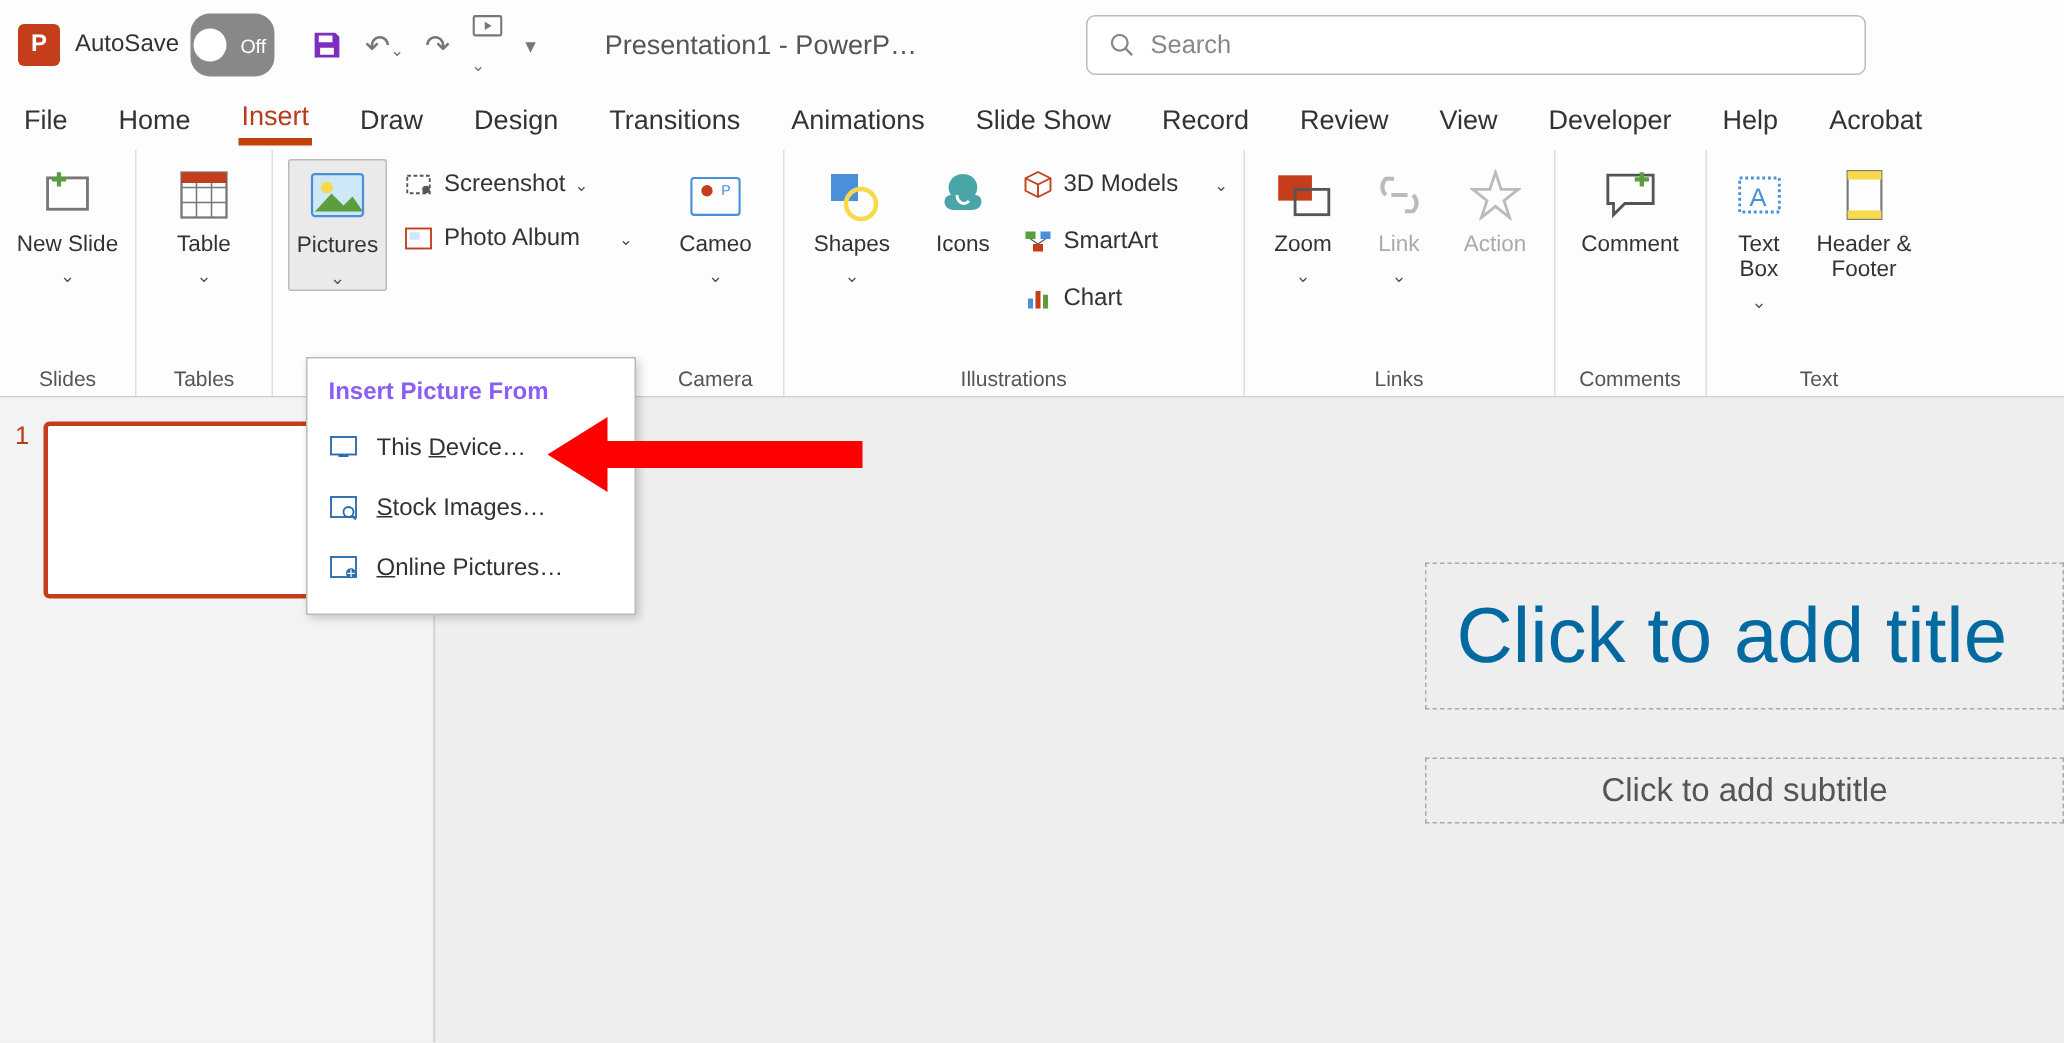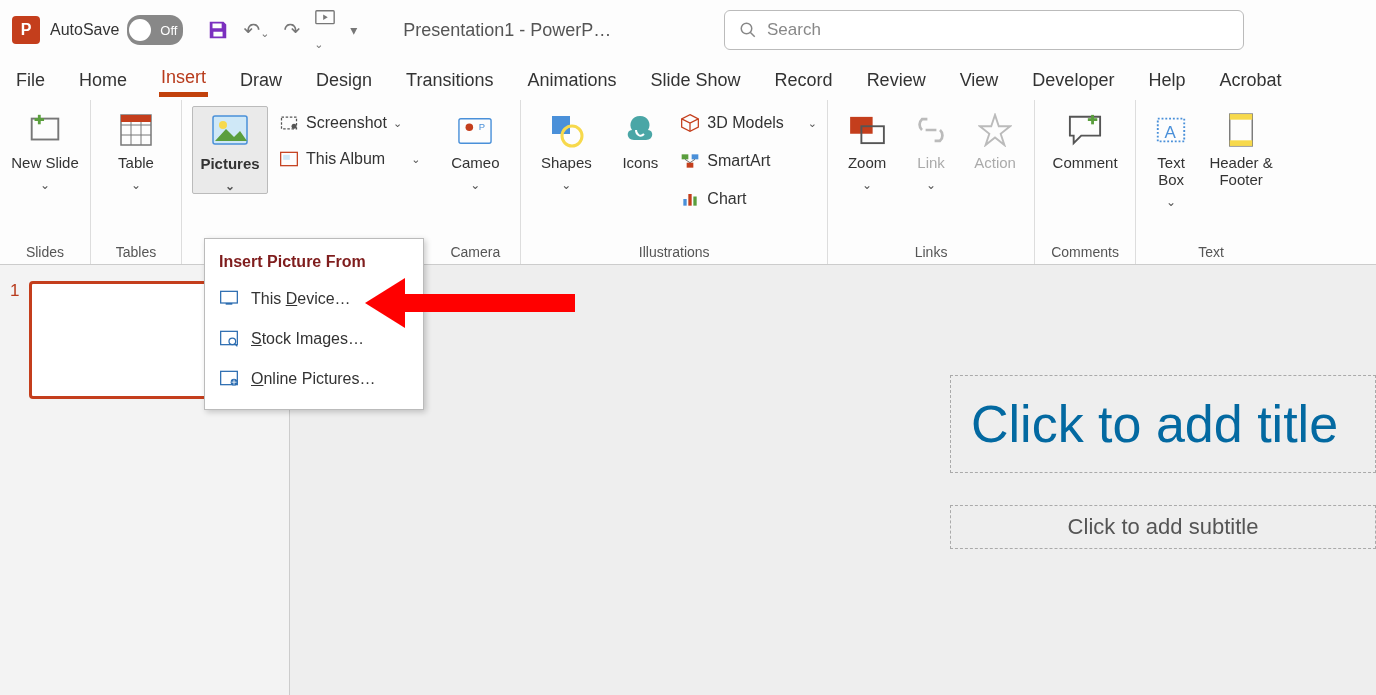--- a/index.html
+++ b/index.html
@@ -2,21 +2,21 @@
 <html><head>
 <meta charset="utf-8">
 <style>
 * { box-sizing: border-box; margin: 0; padding: 0; font-family: "Segoe UI", Arial, sans-serif; }
 body { background: #f0f0f0; width: 1376px; height: 695px; overflow: hidden; position: relative; }
 
 
 .titlebar { display: flex; align-items: center; height: 60px; padding: 0 12px; background: #fdfdfd; gap: 10px; }
 .app-icon { width: 28px; height: 28px; background: #c43e1c; border-radius: 4px; display: flex; align-items: center; justify-content: center; color: #fff; font-weight: bold; font-size: 16px; }
 .autosave { display: flex; align-items: center; gap: 8px; font-size: 16px; color: #333; }
-.toggle { width: 56px; height: 30px; border-radius: 13px; background: #888; display: flex; align-items: center; padding: 2px; position: relative; }
+.toggle { width: 56px; height: 42px; border-radius: 13px; background: #888; display: flex; align-items: center; padding: 2px; position: relative; }
 .toggle .knob { width: 22px; height: 22px; background: #fff; border-radius: 50%; }
 .toggle .off { position: absolute; right: 6px; font-size: 13px; color: #fff; }
 .qat { display: flex; align-items: center; gap: 14px; margin-left: 14px; }
 .qat .q { font-size: 20px; color: #7b2fbf; }
 .qat .undo { color: #777; }
 .doc-title { margin-left: 36px; font-size: 18px; color: #555; }
 .searchbox { margin-left: auto; margin-right: 120px; width: 520px; height: 40px; border: 1px solid #bbb; border-radius: 6px; background: #fff; display: flex; align-items: center; padding: 0 14px; gap: 10px; color: #888; font-size: 17px; }
 
 
 .tabs { display: flex; align-items: center; height: 40px; padding: 0 14px; gap: 30px; background: #fdfdfd; }
@@ -41,21 +41,21 @@
 .thumbs { width: 290px; background: #f3f3f3; border-right: 1px solid #ccc; padding: 16px 10px; }
 .thumb-row { display: flex; gap: 10px; align-items: flex-start; }
 .thumb-num { color: #b83b1c; font-size: 17px; }
 .thumb { width: 200px; height: 118px; border: 3px solid #c43e1c; border-radius: 4px; background: #fff; }
 .slide-area { flex: 1; background: #eee; position: relative; }
 .slide-title { position: absolute; left: 660px; top: 110px; right: 0; border: 1px dashed #aaa; padding: 18px 20px; font-size: 52px; color: #0369a1; background:#fff0; }
 .slide-sub { position: absolute; left: 660px; top: 240px; right: 0; border: 1px dashed #aaa; padding: 8px 20px; font-size: 22px; color: #555; text-align: center; }
 
 
 .menu { position: absolute; left: 204px; top: 238px; width: 220px; background: #fff; border: 1px solid #bbb; box-shadow: 2px 2px 6px rgba(0,0,0,0.2); padding: 6px 0 10px 0; }
-.menu-title { font-weight: 600; font-size: 16px; padding: 8px 14px; color: #7f1d1d; }
+.menu-title { font-weight: 600; font-size: 16px; padding: 8px 14px; color: #8b5cf6; }
 .menu-item { display: flex; align-items: center; gap: 12px; padding: 10px 14px; font-size: 16px; color: #333; cursor: pointer; }
 .menu-item .ico { width: 20px; height: 20px; font-size: 16px; color: #2b6cb0; }
 .menu-item u { text-decoration: underline; }
 
 
 .arrow { position: absolute; left: 365px; top: 278px; width: 210px; height: 50px; }
 .arrow .shaft { position: absolute; left: 30px; top: 16px; width: 180px; height: 18px; background: #ff0000; }
 .arrow .head { position: absolute; left: 0; top: 0; width: 0; height: 0; border-top: 25px solid transparent; border-bottom: 25px solid transparent; border-right: 40px solid #ff0000; }
 
 .disabled { color: #aaa !important; }
@@ -151,21 +151,21 @@
         </span>
         <span>Table</span>
         <span class="caret"></span>
       </div>
     </div>
     <div class="group-label">Tables</div>
   </div>
 
   <div class="group" style="border-right:none;">
     <div class="group-body">
-      <div class="bigbtn pressed" style="width:76px;font-weight:bold;">
+      <div class="bigbtn pressed" style="width:66px;">
         <span class="ico">
           <svg width="40" height="36" viewBox="0 0 40 36">
               <rect x="3" y="3" width="34" height="28" rx="2" fill="#cfe8f7" stroke="#4a90d9" stroke-width="1.5"></rect>
               <circle cx="13" cy="12" r="4" fill="#f7d94c"></circle>
               <path d="M5 28 L16 16 L24 24 L30 18 L37 28 Z" fill="#5a9e3d"></path>
             </svg>
         </span>
         <span>Pictures</span>
         <span class="caret"></span>
       </div>
@@ -180,21 +180,21 @@
           <span>Screenshot</span>
           <span style="font-size:11px;color:#555;">⌄</span>
         </div>
         <div class="smallrow">
           <span class="ico">
             <svg width="20" height="20" viewBox="0 0 24 24">
                 <rect x="2" y="4" width="20" height="16" fill="none" stroke="#c43e1c" stroke-width="1.5"></rect>
                 <rect x="5" y="7" width="8" height="6" fill="#cfe8f7"></rect>
               </svg>
           </span>
-          <span>This Album</span>
+          <span>Photo Album</span>
           <span style="margin-left:20px;font-size:11px;color:#555;">⌄</span>
         </div>
       </div>
     </div>
     <div class="group-label">&nbsp;</div>
   </div>
 
   <div class="group">
     <div class="group-body">
       <div class="bigbtn">

